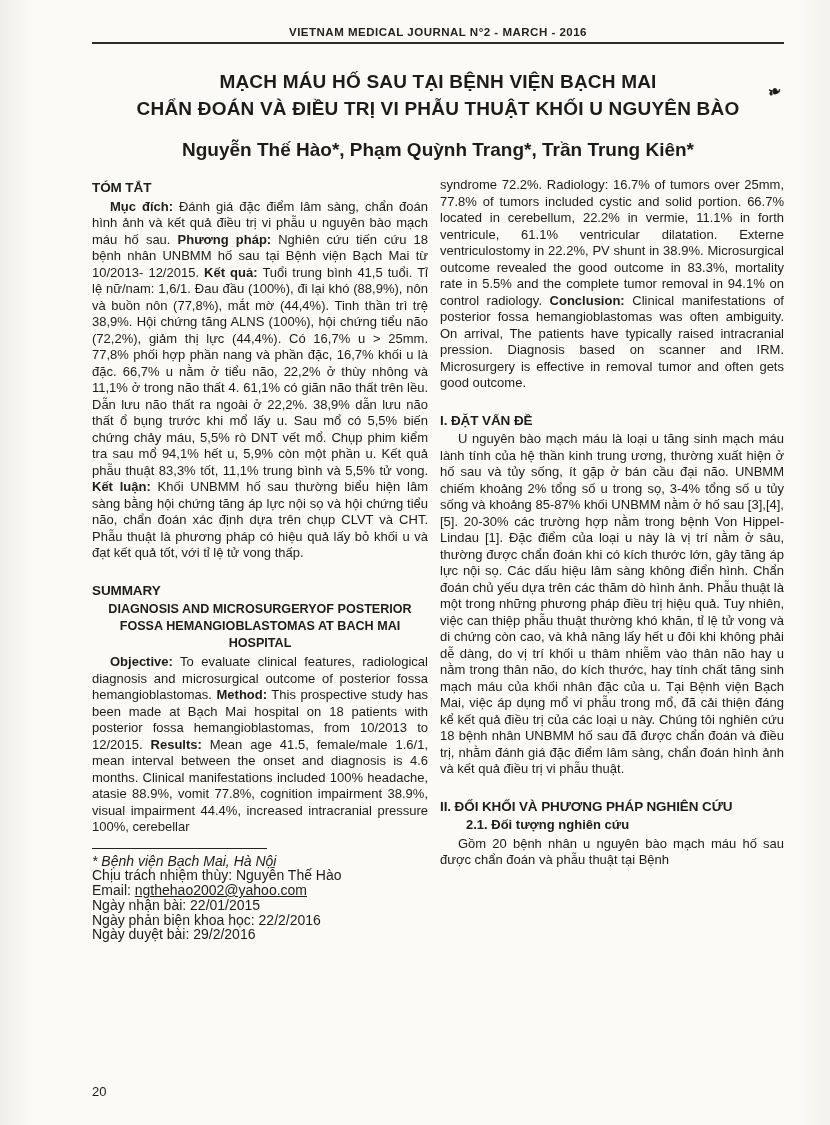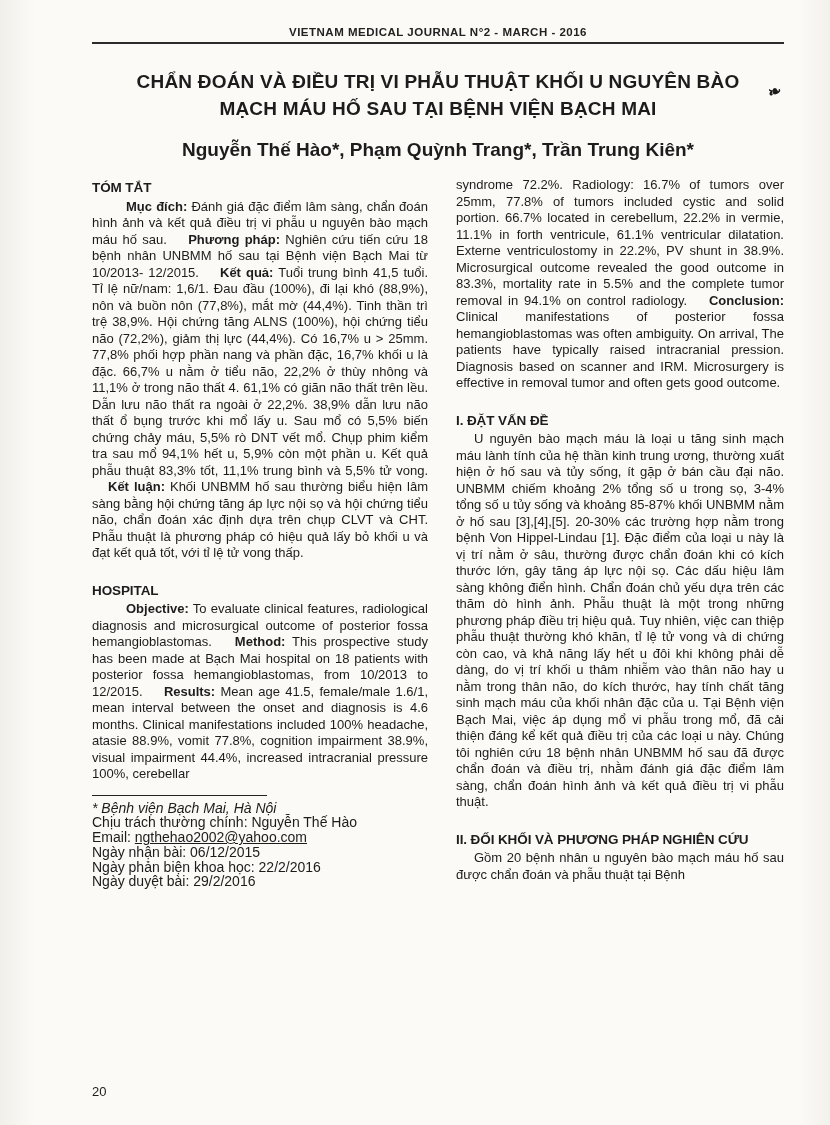--- a/index.html
+++ b/index.html
@@ -45,32 +45,32 @@
 
   .authors {
     margin-top: 17px;
     text-align: center;
     font-weight: 700;
     font-size: 19px;
   }
 
   .columns {
     display: flex;
-    gap: 28px;
+    gap: 12px;
     margin-top: 16px;
     font-size: 13px;
     line-height: 16.5px;
     text-align: justify;
   }
   .col-left  { width: 336px; flex: 0 0 auto; }
   .col-right { flex: 1 1 auto; min-width: 0; }
 
   .para { margin: 0; }
   .indent { text-indent: 18px; }
-  .b { font-weight: 700; margin-left: 16px; }
+  .b { font-weight: 700; }
 
   .h1 {
     font-weight: 700;
     font-size: 13.5px;
     margin: 3px 0 2px 0;
     text-align: left;
     letter-spacing: -0.1px;
   }
   .mt { margin-top: 21px; }
 
@@ -112,54 +112,56 @@
 <body>
 
 <div class="page">
   <div class="content">
 
     <div class="header">
       <span>VIETNAM MEDICAL JOURNAL N°2 - MARCH - 2016</span>
     </div>
 
     <h1 class="title">
+      <span class="title-line">MẠCH MÁU HỐ SAU TẠI BỆNH VIỆN BẠCH MAI</span>
       <span class="title-line">CHẨN ĐOÁN VÀ ĐIỀU TRỊ VI PHẪU THUẬT KHỐI U NGUYÊN BÀO</span>
-      <span class="title-line">MẠCH MÁU HỐ SAU TẠI BỆNH VIỆN BẠCH MAI</span>
       <span class="ink-mark">❧</span>
     </h1>
 
     <div class="authors">Nguyễn Thế Hào*, Phạm Quỳnh Trang*, Trần Trung Kiên*</div>
 
     <div class="columns">
 
       <div class="col col-left">
         <div class="h1">TÓM TẮT</div>
         <p class="para indent"><span class="b">Mục đích:</span><span> Đánh giá đặc điểm lâm sàng, chẩn đoán hình ảnh và kết quả điều trị vi phẫu u nguyên bào mạch máu hố sau. </span><span class="b">Phương pháp:</span><span> Nghiên cứu tiến cứu 18 bệnh nhân UNBMM hố sau tại Bệnh viện Bạch Mai từ 10/2013- 12/2015. </span><span class="b">Kết quả:</span><span> Tuổi trung bình 41,5 tuổi. Tỉ lệ nữ/nam: 1,6/1. Đau đầu (100%), đi lại khó (88,9%), nôn và buồn nôn (77,8%), mắt mờ (44,4%). Tinh thần trì trệ 38,9%. Hội chứng tăng ALNS (100%), hội chứng tiểu não (72,2%), giảm thị lực (44,4%). Có 16,7% u &gt; 25mm. 77,8% phối hợp phần nang và phần đặc, 16,7% khối u là đặc. 66,7% u nằm ở tiểu não, 22,2% ở thùy nhông và 11,1% ở trong não thất 4. 61,1% có giãn não thất trên lều. Dẫn lưu não thất ra ngoài ở 22,2%. 38,9% dẫn lưu não thất ổ bụng trước khi mổ lấy u. Sau mổ có 5,5% biến chứng chảy máu, 5,5% rò DNT vết mổ. Chụp phim kiểm tra sau mổ 94,1% hết u, 5,9% còn một phần u. Kết quả phẫu thuật 83,3% tốt, 11,1% trung bình và 5,5% tử vong. </span><span class="b">Kết luận:</span><span> Khối UNBMM hố sau thường biểu hiện lâm sàng bằng hội chứng tăng áp lực nội sọ và hội chứng tiểu não, chẩn đoán xác định dựa trên chụp CLVT và CHT. Phẫu thuật là phương pháp có hiệu quả lấy bỏ khối u và đạt kết quả tốt, với tỉ lệ tử vong thấp.</span></p>
 
-        <div class="h1 mt">HOSPITAL</div>
+        <div class="h1 mt">SUMMARY</div>
+        <div class="subhead">DIAGNOSIS AND MICROSURGERYOF POSTERIOR FOSSA HEMANGIOBLASTOMAS AT BACH MAI HOSPITAL</div>
         <p class="para indent"><span class="b">Objective:</span><span> To evaluate clinical features, radiological diagnosis and microsurgical outcome of posterior fossa hemangioblastomas. </span><span class="b">Method:</span><span> This prospective study has been made at Bạch Mai hospital on 18 patients with posterior fossa hemangioblastomas, from 10/2013 to 12/2015. </span><span class="b">Results:</span><span> Mean age 41.5, female/male 1.6/1, mean interval between the onset and diagnosis is 4.6 months. Clinical manifestations included 100% headache, atasie 88.9%, vomit 77.8%, cognition impairment 38.9%, visual impairment 44.4%, increased intracranial pressure 100%, cerebellar</span></p>
 
         <div class="footnote">
           <div class="fn-rule"></div>
           <div class="fn-aff">* Bệnh viện Bạch Mai, Hà Nội</div>
-          <div>Chịu trách thường chính: Nguyễn Thế Hào</div>
+          <div>Chịu trách nhiệm thùy: Nguyễn Thế Hào</div>
           <div><span>Email: </span><span class="fn-email-value">ngthehao2002@yahoo.com</span></div>
-          <div>Ngày nhận bài: 06/12/2015</div>
+          <div>Ngày nhận bài: 22/01/2015</div>
           <div>Ngày phản biện khoa học: 22/2/2016</div>
           <div>Ngày duyệt bài: 29/2/2016</div>
         </div>
       </div>
 
       <div class="col col-right">
         <p class="para"><span>syndrome 72.2%. Radiology: 16.7% of tumors over 25mm, 77.8% of tumors included cystic and solid portion. 66.7% located in cerebellum, 22.2% in vermie, 11.1% in forth ventricule, 61.1% ventricular dilatation. Externe ventriculostomy in 22.2%, PV shunt in 38.9%. Microsurgical outcome revealed the good outcome in 83.3%, mortality rate in 5.5% and the complete tumor removal in 94.1% on control radiology. </span><span class="b">Conclusion:</span><span> Clinical manifestations of posterior fossa hemangioblastomas was often ambiguity. On arrival, The patients have typically raised intracranial pression. Diagnosis based on scanner and IRM. Microsurgery is effective in removal tumor and often gets good outcome.</span></p>
 
         <div class="h1 mt">I. ĐẶT VẤN ĐỀ</div>
         <p class="para indent">U nguyên bào mạch máu là loại u tăng sinh mạch máu lành tính của hệ thần kinh trung ương, thường xuất hiện ở hố sau và tủy sống, ít gặp ở bán cầu đại não. UNBMM chiếm khoảng 2% tổng số u trong sọ, 3-4% tổng số u tủy sống và khoảng 85-87% khối UNBMM nằm ở hố sau [3],[4],[5]. 20-30% các trường hợp nằm trong bệnh Von Hippel-Lindau [1]. Đặc điểm của loại u này là vị trí nằm ở sâu, thường được chẩn đoán khi có kích thước lớn, gây tăng áp lực nội sọ. Các dấu hiệu lâm sàng không điển hình. Chẩn đoán chủ yếu dựa trên các thăm dò hình ảnh. Phẫu thuật là một trong những phương pháp điều trị hiệu quả. Tuy nhiên, việc can thiệp phẫu thuật thường khó khăn, tỉ lệ tử vong và di chứng còn cao, và khả năng lấy hết u đôi khi không phải dễ dàng, do vị trí khối u thâm nhiễm vào thân não hay u nằm trong thân não, do kích thước, hay tính chất tăng sinh mạch máu của khối nhân đặc của u. Tại Bệnh viện Bạch Mai, việc áp dụng mổ vi phẫu trong mổ, đã cải thiện đáng kể kết quả điều trị của các loại u này. Chúng tôi nghiên cứu 18 bệnh nhân UNBMM hố sau đã được chẩn đoán và điều trị, nhằm đánh giá đặc điểm lâm sàng, chẩn đoán hình ảnh và kết quả điều trị vi phẫu thuật.</p>
 
         <div class="h1 mt">II. ĐỐI KHỐI VÀ PHƯƠNG PHÁP NGHIÊN CỨU</div>
+        <div class="subhead2">2.1. Đối tượng nghiên cứu</div>
         <p class="para indent">Gồm 20 bệnh nhân u nguyên bào mạch máu hố sau được chẩn đoán và phẫu thuật tại Bệnh</p>
       </div>
 
     </div>
   </div>
 
   <div class="page-number">20</div>
 </div>
 
 </body></html>

